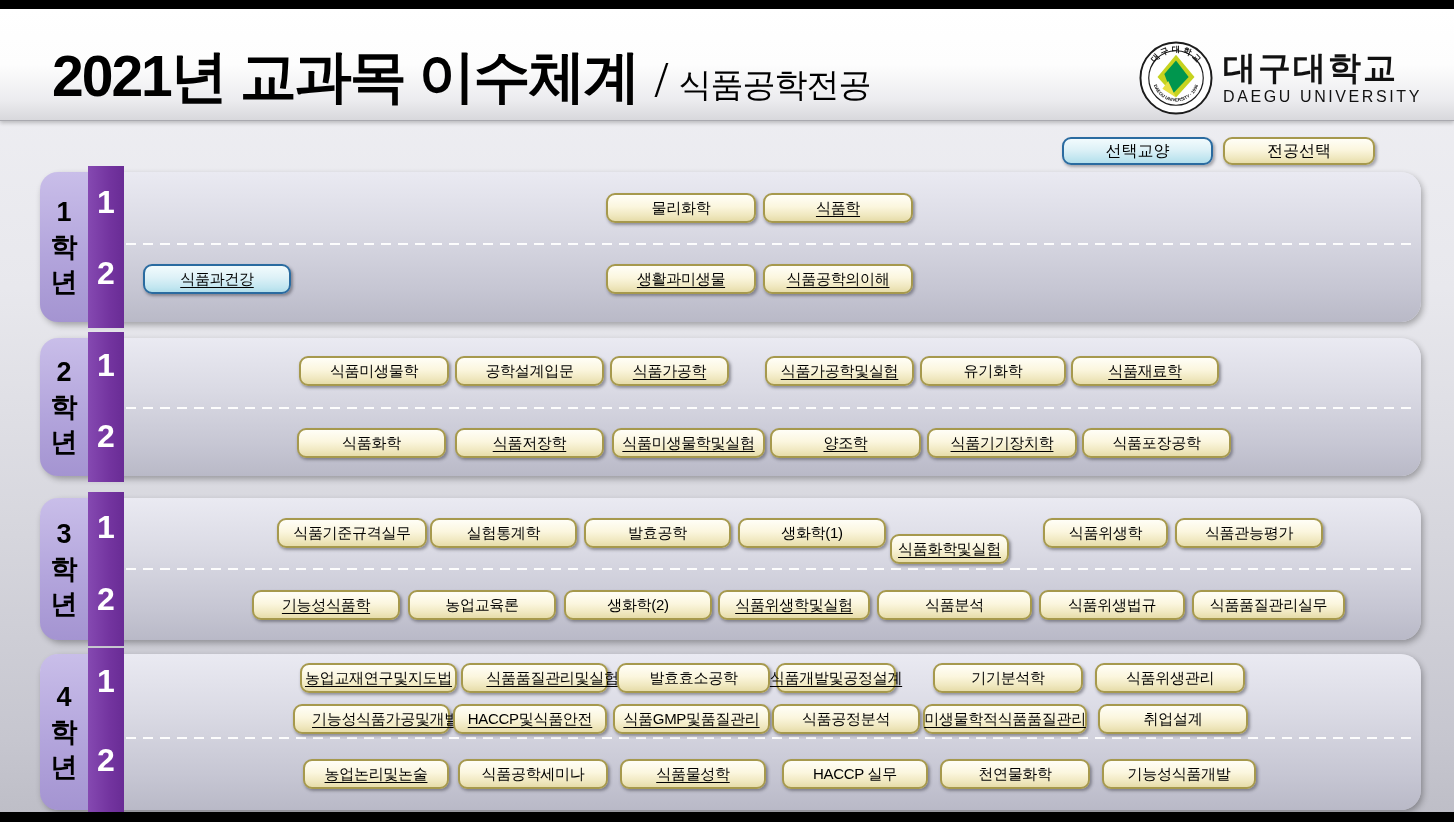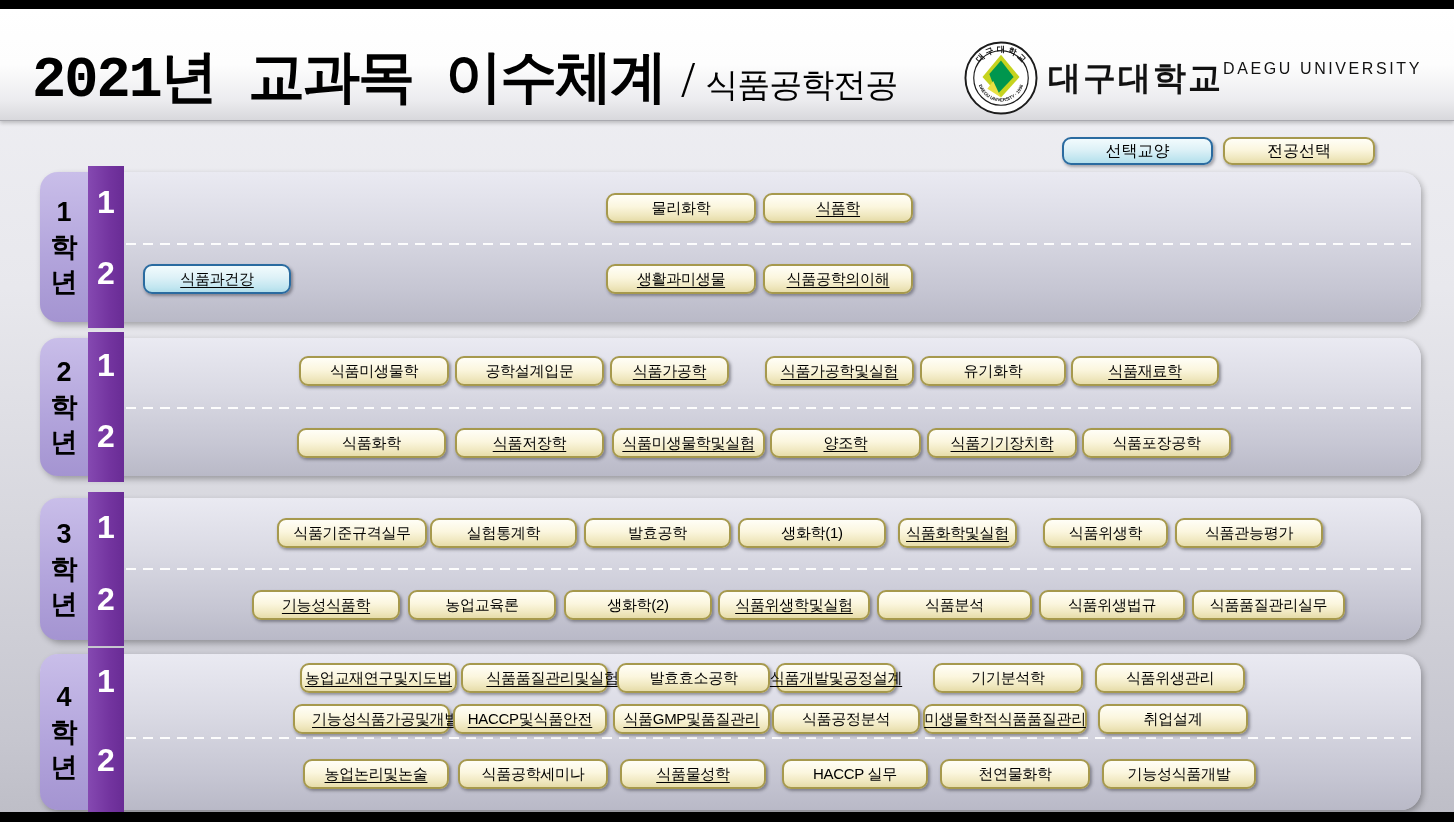--- a/index.html
+++ b/index.html
@@ -10,27 +10,27 @@
           background:linear-gradient(180deg,#f0f0f4 0%,#e8e8ed 35%,#d6d6dd 65%,#c6c6cf 90%,#bdbdc6 100%); }
 
   .top-bar    { position:absolute; top:0; left:0; width:100%; height:9px; background:#000; z-index:6; }
   .bottom-bar { position:absolute; top:812px; left:0; width:100%; height:10px; background:#000; z-index:6; }
 
   
   .header { position:absolute; top:9px; left:0; width:100%; height:112px;
             background:linear-gradient(180deg,#ffffff 0%,#fdfdfd 50%,#ececef 82%,#d8d8dc 100%);
             border-bottom:1px solid #a9a9af; box-shadow:0 2px 4px rgba(0,0,0,.22); z-index:5; }
   .title-wrap { position:absolute; left:32px; bottom:4px; display:flex; align-items:baseline; white-space:nowrap; }
-  .title-main { font-family:Liberation Mono, monospace; font-weight:700; font-size:57px; letter-spacing:-2px; color:#000; }
+  .title-main { font-family:Liberation Sans, sans-serif; font-weight:700; font-size:57px; letter-spacing:-2px; color:#000;margin-left:20px; }
   .title-slash{ font-family:"Liberation Serif", serif; font-weight:400; font-size:50px; margin:0 10px 0 16px; color:#000; }
   .title-sub  { font-size:33px; font-weight:400; color:#000; letter-spacing:-1px; }
 
   .logo { position:absolute; right:32px; top:32px; display:flex; align-items:center; gap:10px; }
   .emblem { width:74px; height:74px; }
-  .logo-text { display:flex; flex-direction:row; justify-content:center; }
+  .logo-text { display:flex; flex-direction:column; justify-content:center; }
   .logo-ko { font-size:33px; font-weight:700; color:#111; letter-spacing:2px; line-height:38px; }
   .logo-en { font-size:16px; font-weight:400; color:#111; letter-spacing:2.6px; line-height:20px; }
 
   
   .legend-btn { position:absolute; top:137px; height:28px; border-radius:9px;
                 display:flex; align-items:center; justify-content:center;
                 font-size:16px; color:#000; box-shadow:1.5px 2px 3px rgba(60,60,70,.4); }
   .legend-liberal { left:1062px; width:151px; border:2px solid #2a6ba0;
                     background:linear-gradient(180deg,#f2fbfd 0%,#ddf1f7 45%,#c2e6f0 80%,#b3dfeb 100%); }
   .legend-major   { left:1223px; width:152px; border:2px solid #a6994d;
@@ -197,21 +197,21 @@
         </div>
         <div class="course major" style="left: 390px; top: 20px; width: 147px;">
           <span class="course-label">실험통계학</span>
         </div>
         <div class="course major" style="left: 544px; top: 20px; width: 147px;">
           <span class="course-label">발효공학</span>
         </div>
         <div class="course major" style="left: 698px; top: 20px; width: 148px;">
           <span class="course-label">생화학(1)</span>
         </div>
-        <div class="course major squiggle" style="left: 850px; top: 20px; width: 119px; margin-left: 8px;">
+        <div class="course major squiggle" style="left: 850px; top: 36px; width: 119px;">
           <span class="course-label">식품화학및실험</span>
         </div>
         <div class="course major" style="left: 1003px; top: 20px; width: 125px;">
           <span class="course-label">식품위생학</span>
         </div>
         <div class="course major" style="left: 1135px; top: 20px; width: 148px;">
           <span class="course-label">식품관능평가</span>
         </div>
         <div class="course major squiggle" style="left: 212px; top: 92px; width: 148px;">
           <span class="course-label">기능성식품학</span>

